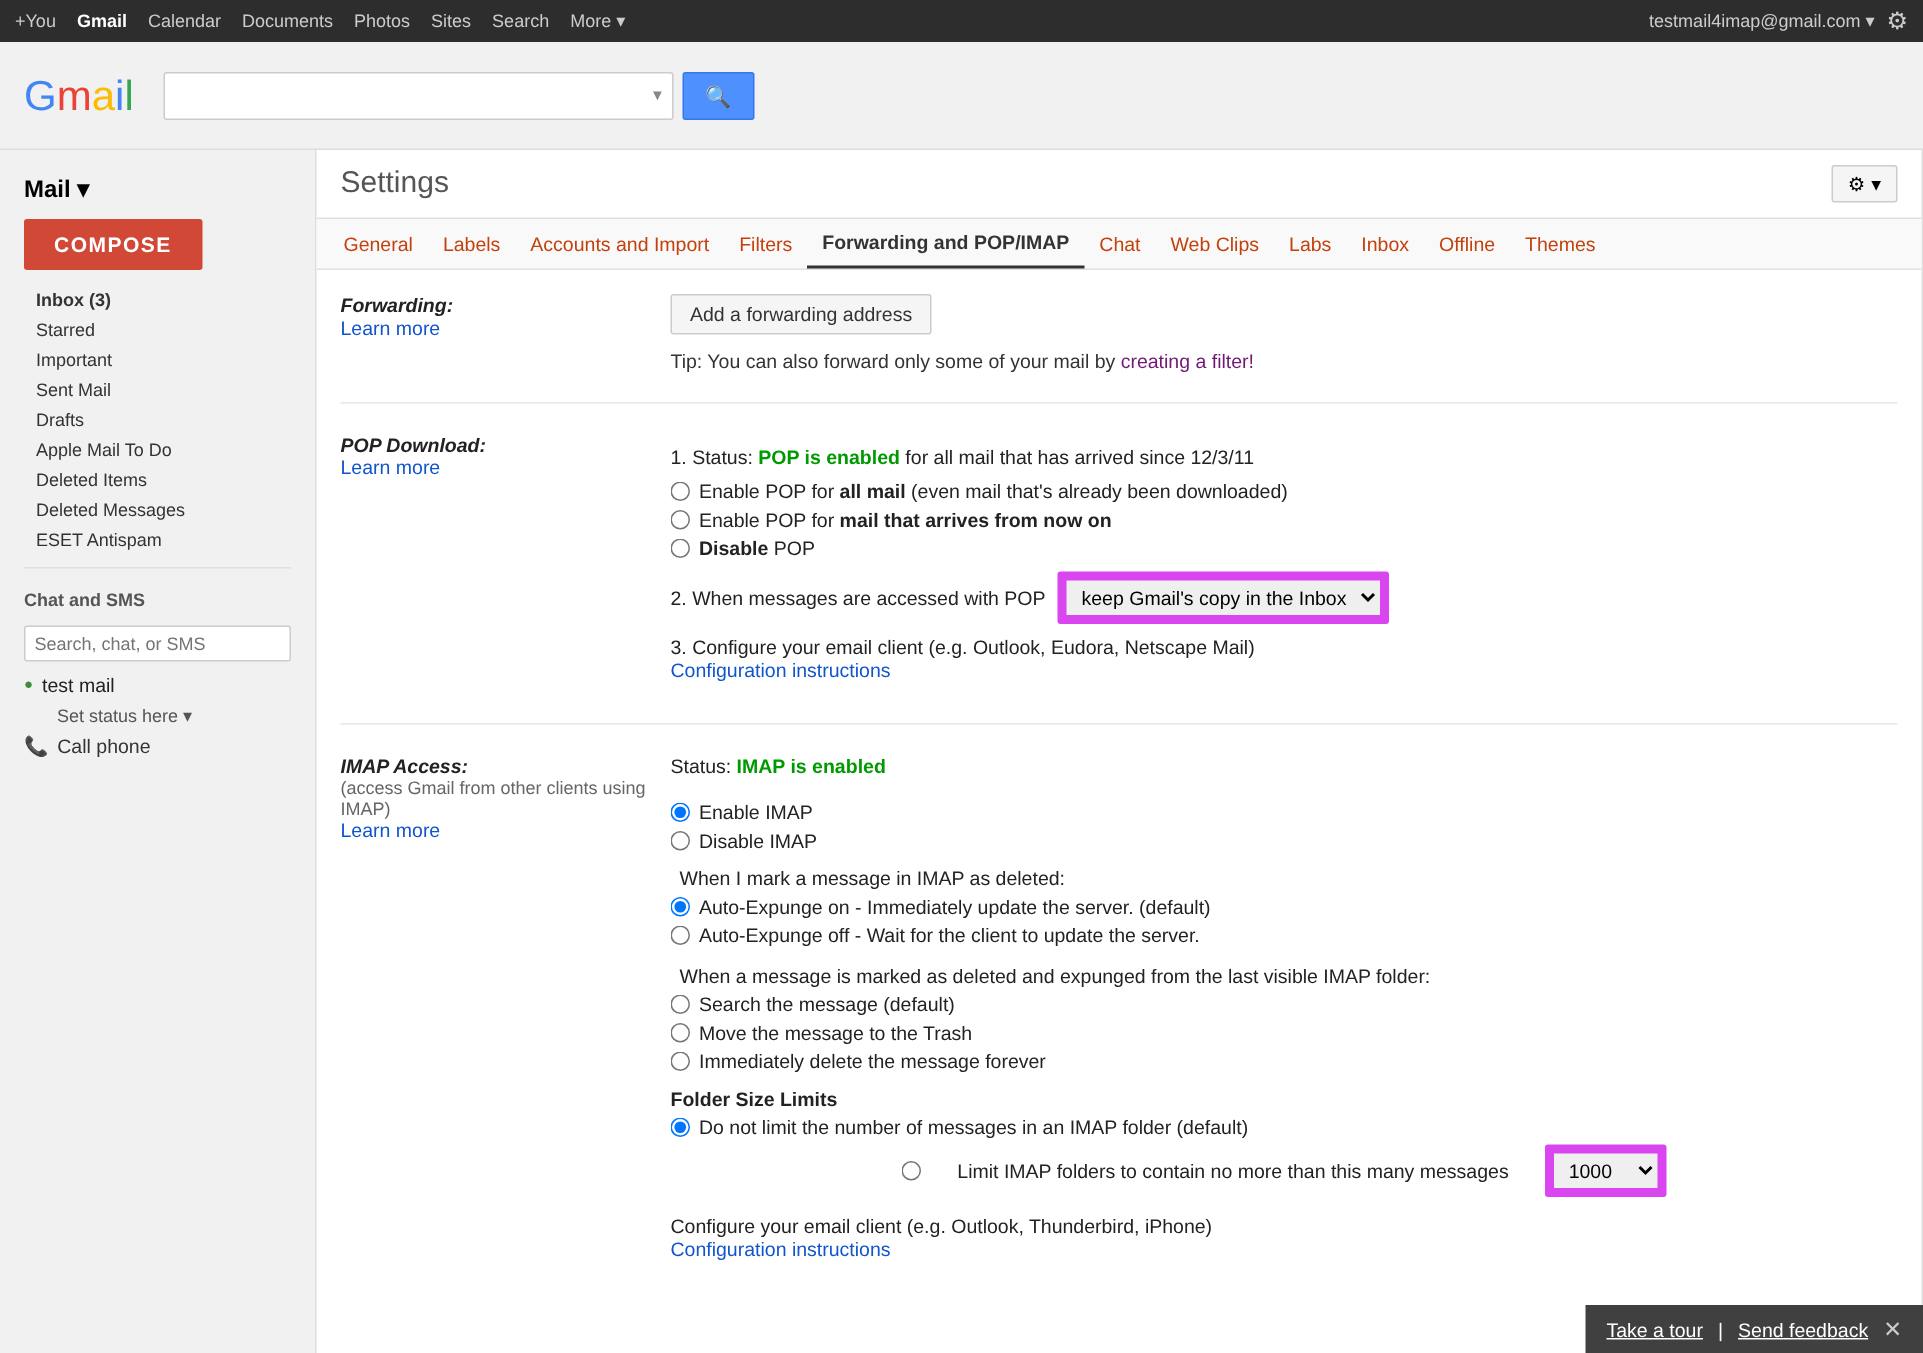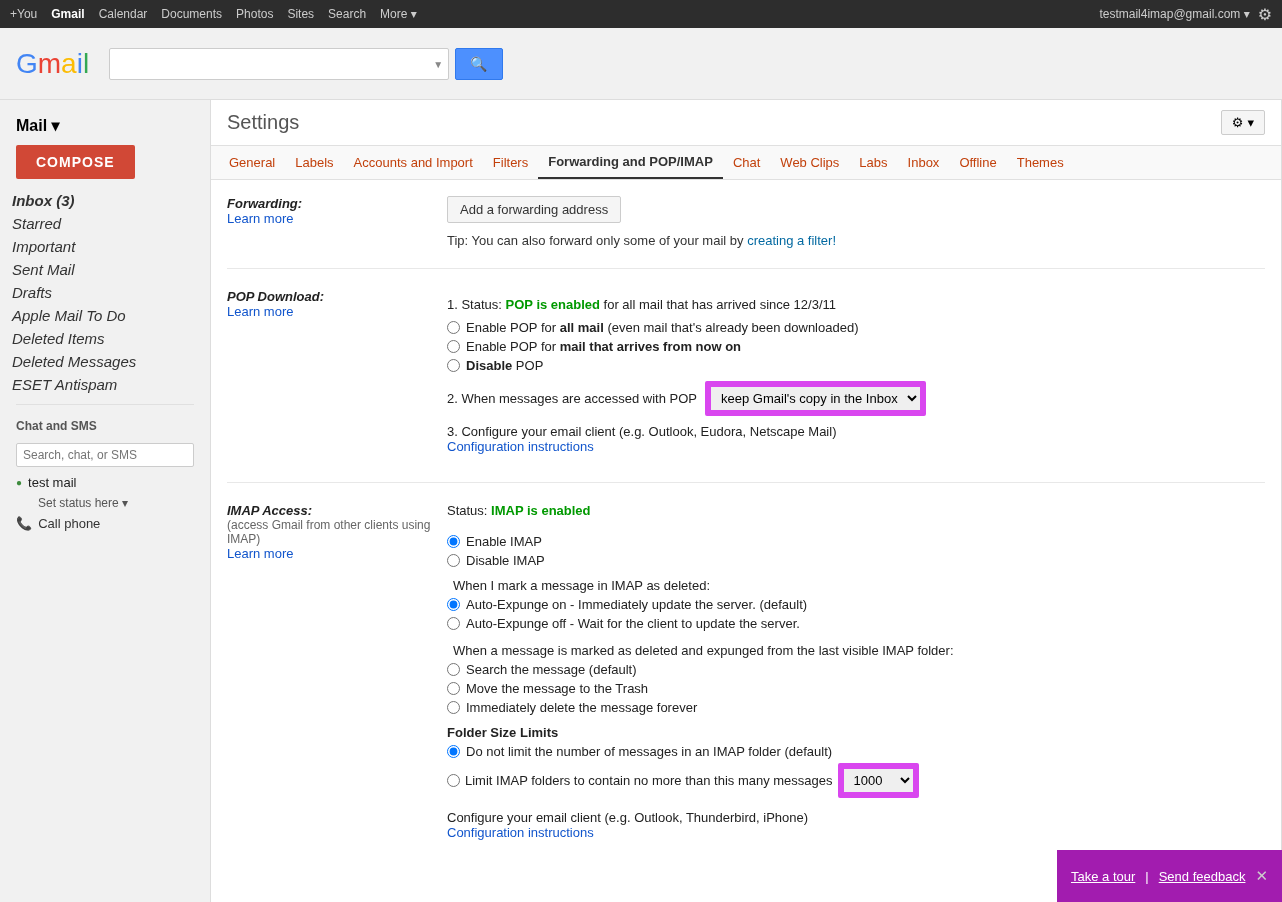--- a/index.html
+++ b/index.html
@@ -101,26 +101,25 @@
       font-size: 14px;
       border: none;
       border-radius: 2px;
       padding: 9px 20px;
       cursor: pointer;
       text-align: center;
       letter-spacing: 1px;
     }
     .nav-item {
       display: block;
-      padding: 3px 12px;
+      padding: 3px 24px;
       color: #333;
       text-decoration: none;
-      font-size: 15px;
-      cursor: pointer;
-      font-style: italic;
+      font-size: 12px;
+      cursor: pointer;
     }
     .nav-item.bold { font-weight: bold; }
     .nav-divider { border: none; border-top: 1px solid #e0e0e0; margin: 8px 16px; }
 
     .chat-sms-header {
       padding: 6px 16px;
       font-size: 12px;
       font-weight: bold;
       color: #555;
     }
@@ -253,38 +252,38 @@
     .add-forward-btn {
       border: 1px solid #ccc;
       background: #f5f5f5;
       border-radius: 2px;
       padding: 5px 12px;
       font-size: 13px;
       cursor: pointer;
       color: #333;
     }
     .tip-text { font-size: 13px; color: #333; margin-top: 10px; }
-    .tip-text a { color: #0369a1; text-decoration: none; }
+    .tip-text a { color: #701a75; text-decoration: none; }
 
     .pop-status-green { color: #090; font-weight: bold; }
     .radio-row { display: flex; align-items: center; gap: 6px; margin: 4px 0; font-size: 13px; }
     .radio-row input[type=radio] { margin: 0; }
 
     .when-pop-row { display: flex; align-items: center; gap: 8px; margin: 8px 0; font-size: 13px; }
     .when-pop-select { border: 6px solid #d946ef; border-radius: 2px; padding: 3px 6px; font-size: 13px; }
 
     .config-link { color: #1155cc; text-decoration: none; font-size: 13px; }
     .numbered-item { margin: 8px 0; font-size: 13px; }
 
     .imap-enabled-green { color: #090; font-weight: bold; }
     .section-subhead { font-weight: bold; font-size: 13px; margin: 10px 0 4px 0; }
     .section-subhead-reg { font-size: 13px; margin: 10px 0 4px 6px; }
 
     .folder-size-section { margin-top: 10px; }
-    .folder-size-row { display: flex; align-items: center; gap: 5px; margin: 4px 0; font-size: 13px; }
+    .folder-size-row { display: flex; align-items: center; gap: 24px; margin: 4px 0; font-size: 13px; justify-content: center; }
 
     
     #save-cancel-row {
       display: flex;
       justify-content: center;
       gap: 8px;
       padding: 16px;
       border-top: 1px solid #e0e0e0;
     }
     .save-btn {
@@ -302,23 +301,23 @@
       padding: 6px 14px;
       font-size: 13px;
       cursor: pointer;
     }
 
     
     #tour-bar {
       position: fixed;
       bottom: 0;
       right: 0;
-      background: #a21caf;
+      background: #404040;
       color: #fff;
-      padding: 17px 14px;
+      padding: 7px 14px;
       font-size: 13px;
       display: flex;
       align-items: center;
       gap: 10px;
     }
     #tour-bar a { color: #fff; text-decoration: underline; cursor: pointer; }
     #tour-bar .close-x { cursor: pointer; font-size: 15px; color: #ccc; }
   </style>
 </head>
 <body>

